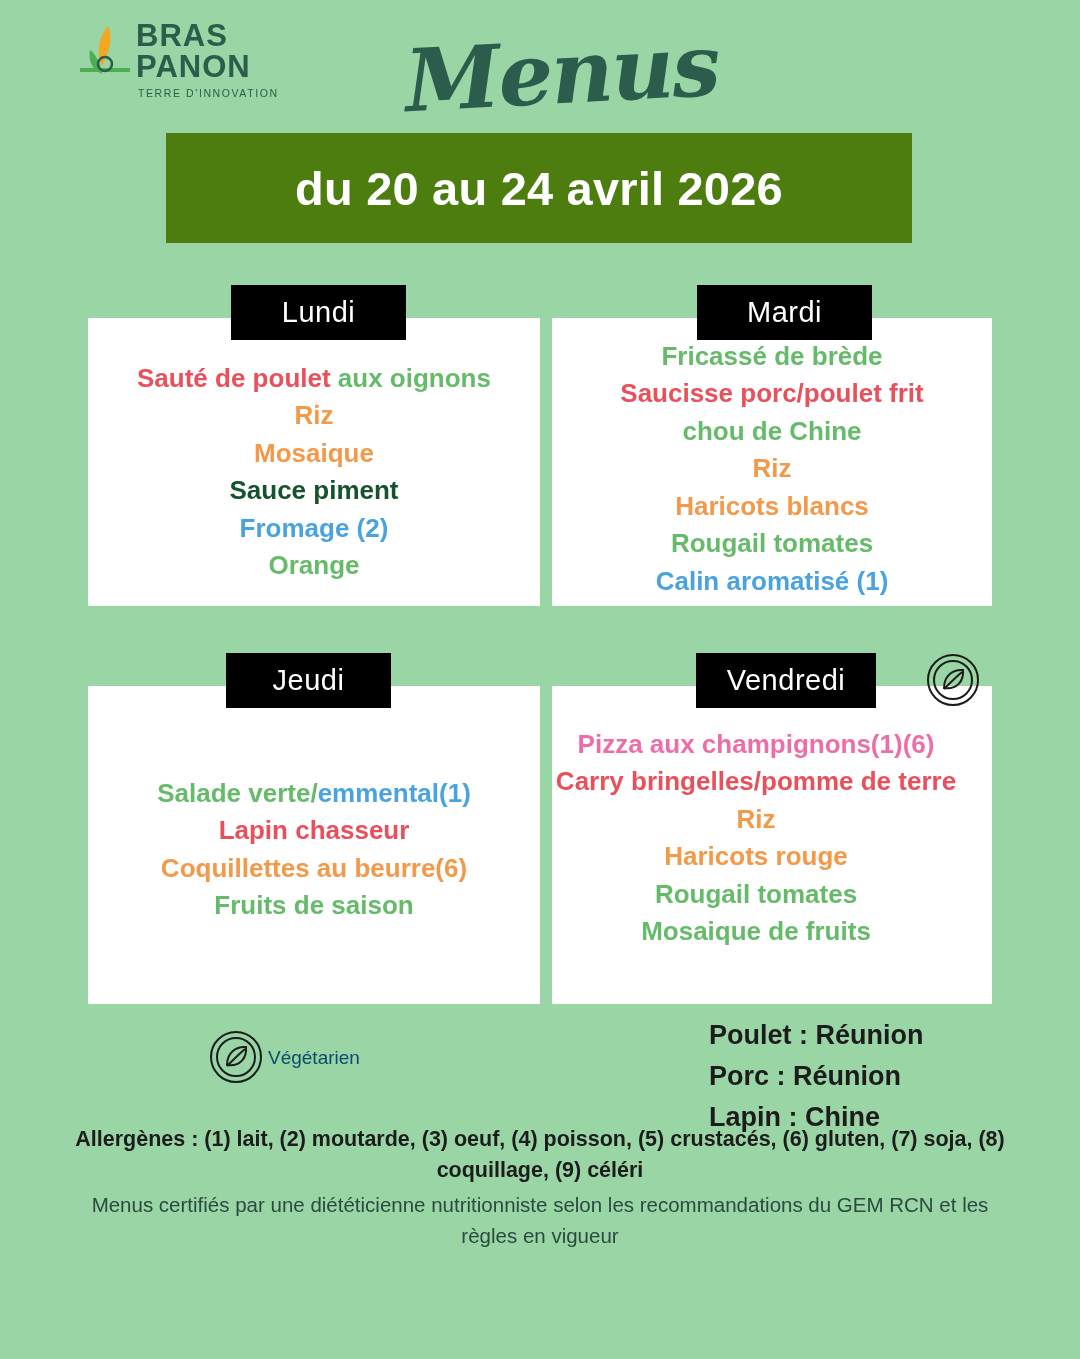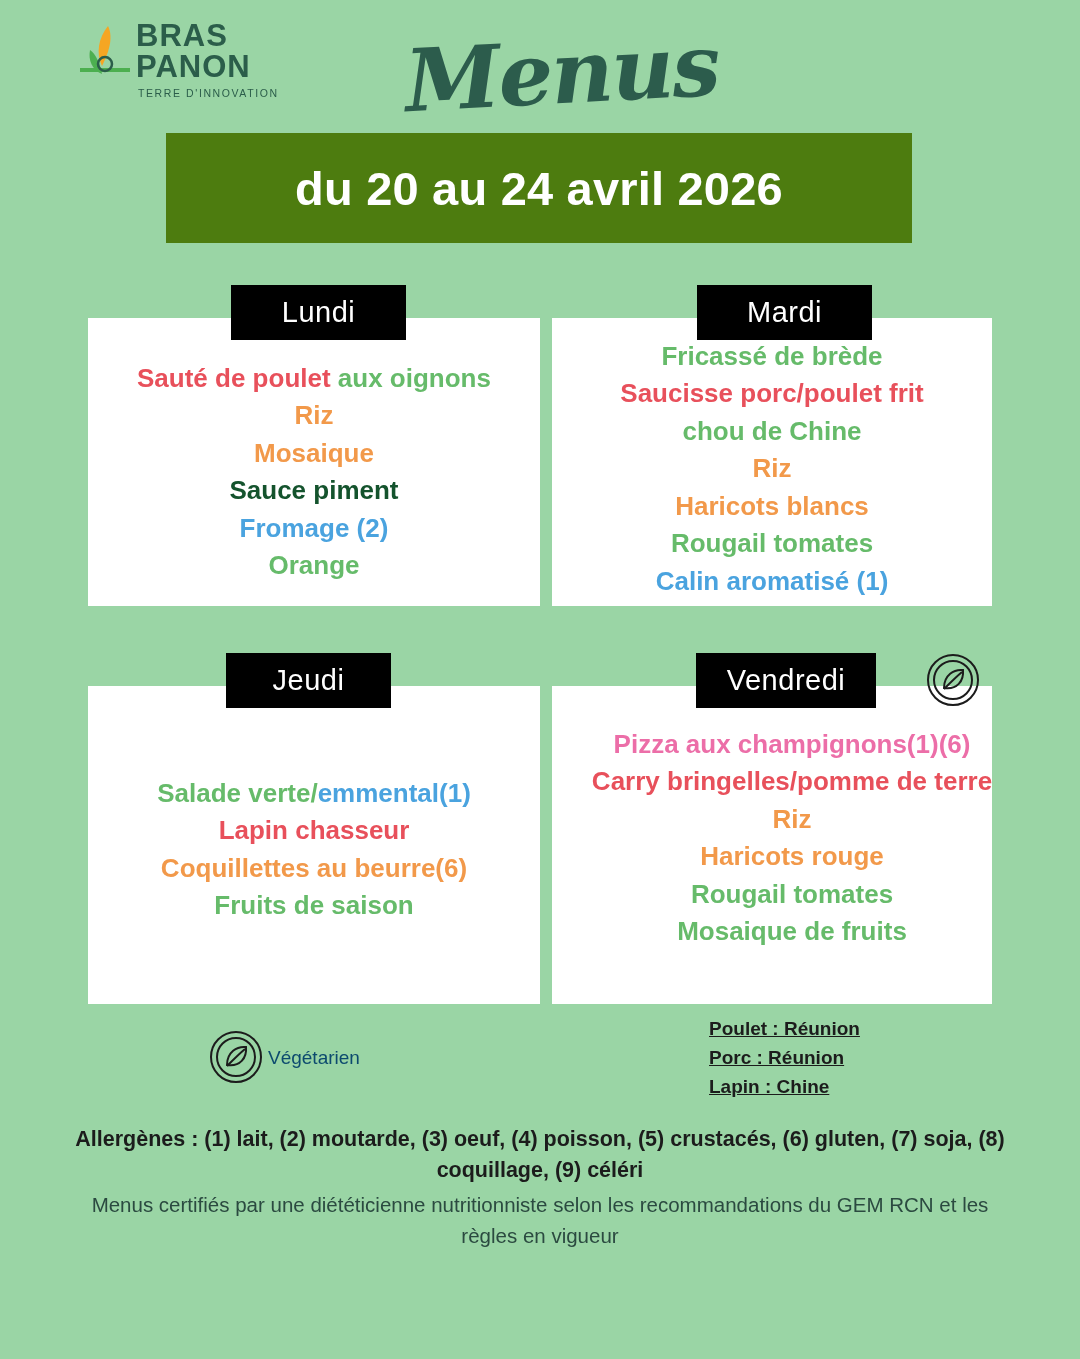--- a/index.html
+++ b/index.html
@@ -124,21 +124,21 @@
   #card-mardi   { left: 552px; top: 318px; width: 440px; height: 288px; }
   #tab-mardi    { left: 697px; top: 285px; width: 175px; }
   #dishes-mardi { left: 552px; top: 338px; width: 440px; }
 
   #card-jeudi   { left: 88px;  top: 686px; width: 452px; height: 318px; }
   #tab-jeudi    { left: 226px; top: 653px; width: 165px; }
   #dishes-jeudi { left: 88px;  top: 775px; width: 452px; }
 
   #card-vendredi   { left: 552px; top: 686px; width: 440px; height: 318px; }
   #tab-vendredi    { left: 696px; top: 653px; width: 180px; }
-  #dishes-vendredi { left: 552px; top: 726px; width: 408px; margin-left: 36px; }
+  #dishes-vendredi { left: 552px; top: 726px; width: 408px; }
 
   
   .c-red    { color: #e8505b; }
   .c-green  { color: #66bb6a; }
   .c-orange { color: #f2994a; }
   .c-dark   { color: #14532d; }
   .c-blue   { color: #4aa3df; }
   .c-pink   { color: #ec6ea8; }
 
   
@@ -157,25 +157,24 @@
     font-size: 19px;
     font-weight: normal;
     color: #0c4a6e;
   }
 
   
   .origins {
     position: absolute;
     left: 709px;
     top: 1015px;
-    font-size: 19px;
+    font-size: 27px;
     font-weight: bold;
     color: #1c1c1c;
     line-height: 1.52;
-    text-decoration: underline;
   }
 
   
   .allergens {
     position: absolute;
     left: 60px;
     top: 1124px;
     width: 960px;
     text-align: center;
     font-size: 21.5px;

